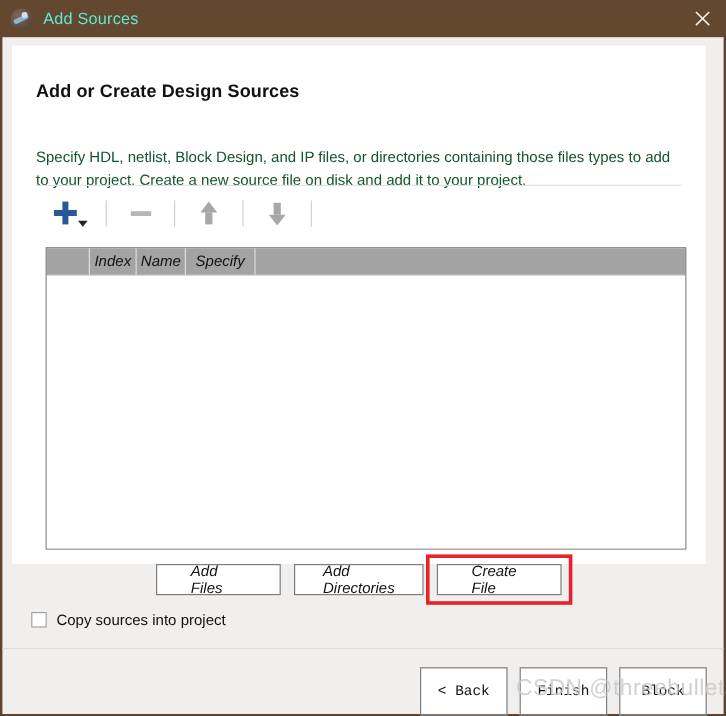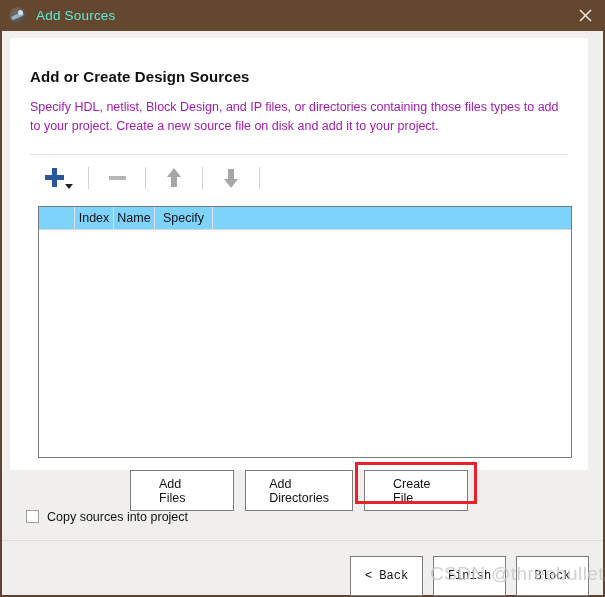--- a/index.html
+++ b/index.html
@@ -103,24 +103,24 @@
     left: 20px;
     top: 30px;
     font-size: 15px;
     font-weight: bold;
     color: #111111;
     letter-spacing: 0.1px;
   }
   #description {
     position: absolute;
     left: 20px;
-    top: 60px;
+    top: 84px;
     width: 540px;
     font-size: 12.5px;
-    color: #a21caf;
+    color: #14532d;
     line-height: 19px;
   }
 
   
   #toolbar-sep {
     position: absolute;
     left: 20px;
     top: 116px;
     width: 538px;
     height: 1px;
@@ -219,22 +219,23 @@
   }
   .th {
     display: flex;
     align-items: center;
     justify-content: center;
     font-size: 12.5px;
     color: #111111;
     border-right: 1px solid #e0e0e0;
     box-sizing: border-box;
     height: 100%;
-    background: #7dd3fc;
-    cursor: pointer;
+    background: #a3a3a3;
+    cursor: pointer;
+    font-style: italic;
   }
   .th.c0 { width: 36px; }
   .th.c1 { width: 39px; }
   .th.c2 { width: 41px; }
   .th.c3 { width: 58px; }
   .th.cfill { flex: 1; border-right: none; cursor: default; }
   #table-body { height: 227px; background: #ffffff; }
 
   
   #mid-buttons {
@@ -245,27 +246,28 @@
     display: flex;
     justify-content: center;
     gap: 11px;
   }
   .btn {
     background: #ffffff;
     border: 1px solid #7c7c7c;
     font-size: 12.5px;
     color: #111111;
     font-family: "Liberation Sans", sans-serif;
-    height: 41px;
+    height: 26px;
     display: flex;
     align-items: center;
     justify-content: center;
     cursor: pointer;
     box-sizing: border-box;
     padding: 0 28px;
+    font-style: italic;
   }
   #btn-add-files { width: 104px; }
   #btn-add-dirs  { width: 108px; }
   #btn-create-file { width: 104px; }
 
   #create-file-wrap { position: relative; }
   #create-file-highlight {
     position: absolute;
     left: -9px;
     top: -8px;

